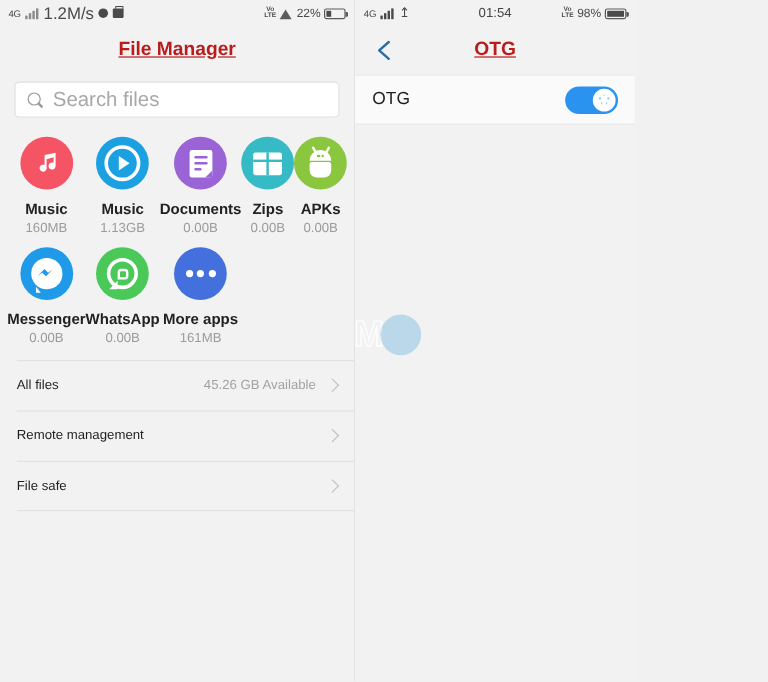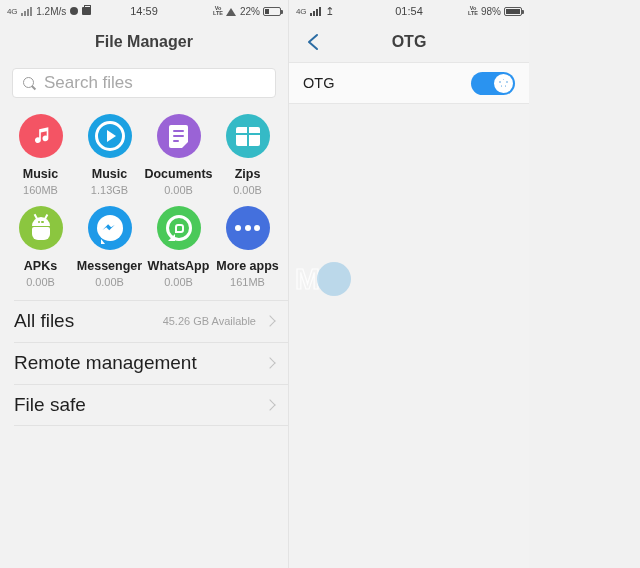--- a/index.html
+++ b/index.html
@@ -26,39 +26,39 @@
     font-size: 11px; color: #444; pointer-events: none;
   }
   .net-label { font-size: 8px; letter-spacing: -0.2px; }
   .bars { display: flex; align-items: flex-end; gap: 1px; height: 9px; }
   .bars i { display: block; width: 2px; background: #8a8a8a; }
   .bars i:nth-child(1) { height: 3px; }
   .bars i:nth-child(2) { height: 5px; }
   .bars i:nth-child(3) { height: 7px; }
   .bars i:nth-child(4) { height: 9px; }
   .bars.full i { background: #4a4a4a; }
-  .speed { font-size: 10px; }
+  .speed { font-size: 14px; }
   .dot-ic { width: 8px; height: 8px; border-radius: 50%; background: #4a4a4a; }
   .case-ic { width: 9px; height: 8px; background: #4a4a4a; border-radius: 1px; position: relative; }
   .case-ic::before { content:""; position:absolute; left:2px; top:-2px; width:5px; height:2px; border:1px solid #4a4a4a; border-bottom:none; border-radius:1px 1px 0 0; }
   .volte { font-size: 5.5px; line-height: 5px; text-align: center; color: #4a4a4a; font-weight: bold; }
   .wifi-ic { width: 11px; height: 9px; position: relative; }
   .wifi-ic::before { content:""; position:absolute; left:0; top:1px; width:0; height:0;
     border-left:5.5px solid transparent; border-right:5.5px solid transparent; border-bottom:8px solid #5c5c5c; }
   .pct { font-size: 10px; }
   .batt { width: 18px; height: 9px; border: 1px solid #5a5a5a; border-radius: 2px; position: relative; padding: 1px; }
   .batt::after { content:""; position:absolute; right:-3px; top:2.5px; width:2px; height:4px; background:#5a5a5a; border-radius:0 1px 1px 0; }
   .batt > span { display: block; height: 100%; background: #4a4a4a; }
 
   
   .titlebar {
     height: 40px; display: flex; align-items: center; justify-content: center;
     background: #f2f2f2; position: relative;
   }
-  .titlebar .title { font-size: 16px; color: #404040; font-weight: bold; }
+  .titlebar .title { font-size: 16px; color: #b91c1c; font-weight: bold; text-decoration: underline; }
   .back-btn {
     position: absolute; left: 14px; top: 50%; transform: translateY(-50%);
     width: 22px; height: 22px; cursor: pointer;
   }
   .back-btn svg { display: block; }
 
   
   .search-wrap { padding: 6px 12px 10px; }
   .search-box {
     height: 30px; background: #ffffff; border: 1px solid #e0e0e0; border-radius: 4px;
@@ -70,21 +70,21 @@
   }
   .search-box input::placeholder { color: #a8a8a8; }
   .mag { width: 13px; height: 13px; position: relative; flex: none; }
   .mag::before { content:""; position:absolute; left:0; top:0; width:9px; height:9px;
     border: 1.6px solid #9a9a9a; border-radius: 50%; }
   .mag::after { content:""; position:absolute; left:8.5px; top:8.5px; width:5px; height:1.6px;
     background:#9a9a9a; transform: rotate(45deg); transform-origin: left center; }
 
   
   .grid {
-    display: grid; grid-template-columns: repeat(4, 1fr);
+    display: grid; grid-template-columns: repeat(5, 1fr);
     row-gap: 10px; padding: 6px 6px 8px;
   }
   .cell { display: flex; flex-direction: column; align-items: center; cursor: pointer; }
   .ic {
     width: 44px; height: 44px; border-radius: 50%;
     display: flex; align-items: center; justify-content: center; position: relative;
   }
   .cell .name { font-size: 12.5px; color: #222; margin-top: 9px; font-weight: bold; }
   .cell .size { font-size: 11px; color: #9b9b9b; margin-top: 3px; }
 
@@ -135,21 +135,21 @@
   .row {
     height: 42px; display: flex; align-items: center;
     padding: 0 14px; position: relative; cursor: pointer;
   }
   .row + .row::before, .row:first-child::before {
     content:""; position:absolute; top:0; left:14px; right:0; height:1px; background:#e2e2e2;
   }
   .list .row:last-child::after {
     content:""; position:absolute; bottom:0; left:14px; right:0; height:1px; background:#e2e2e2;
   }
-  .row .lbl { font-size: 19px; color: #1f1f1f; }
+  .row .lbl { font-size: 11px; color: #1f1f1f; }
   .row .val { margin-left: auto; font-size: 11px; color: #a2a2a2; margin-right: 10px; }
   .chev { width: 8px; height: 8px; border-right: 1.5px solid #c2c2c2; border-top: 1.5px solid #c2c2c2;
     transform: rotate(45deg); flex: none; }
 
   
   .otg-card { background: #fafafa; }
   .otg-row {
     height: 42px; display: flex; align-items: center; padding: 0 14px;
     border-top: 1px solid #e6e6e6; border-bottom: 1px solid #e6e6e6; background: #fafafa;
   }
@@ -199,21 +199,20 @@
         <span class="bars">
             <i></i>
             <i></i>
             <i></i>
             <i></i>
           </span>
         <span class="speed">1.2M/s</span>
         <span class="dot-ic"></span>
         <span class="case-ic"></span>
       </div>
-      <div class="sb-center">14:59</div>
       <div class="sb-right">
         <span class="volte">Vo<br>LTE</span>
         <span class="wifi-ic"></span>
         <span class="pct">22%</span>
         <span class="batt">
             <span style="width:26%"></span>
           </span>
       </div>
     </div>
 

